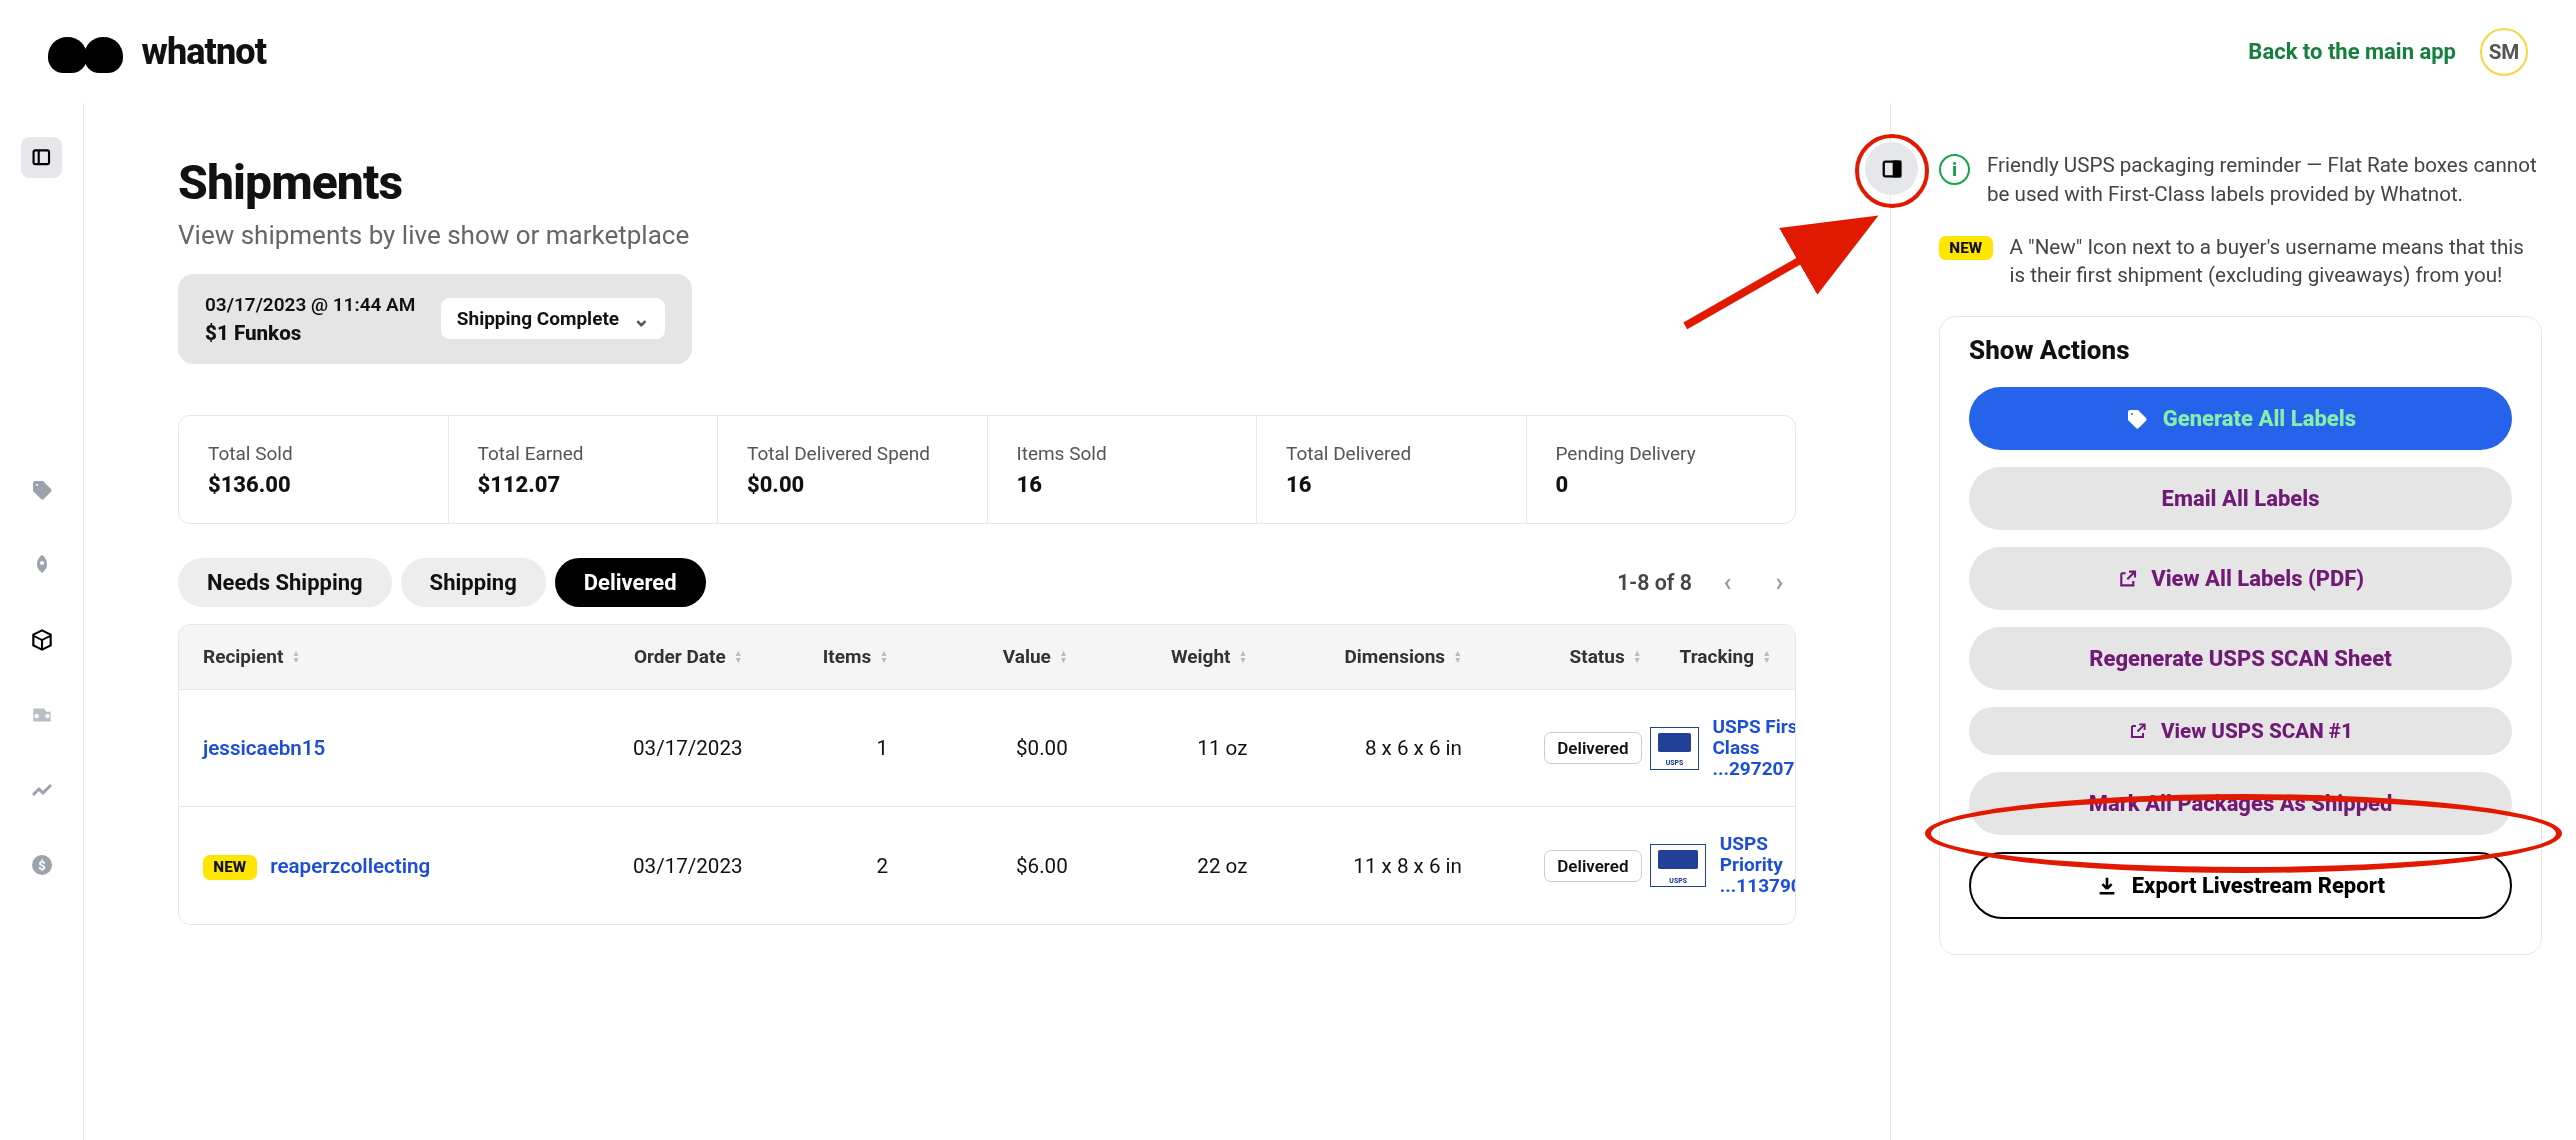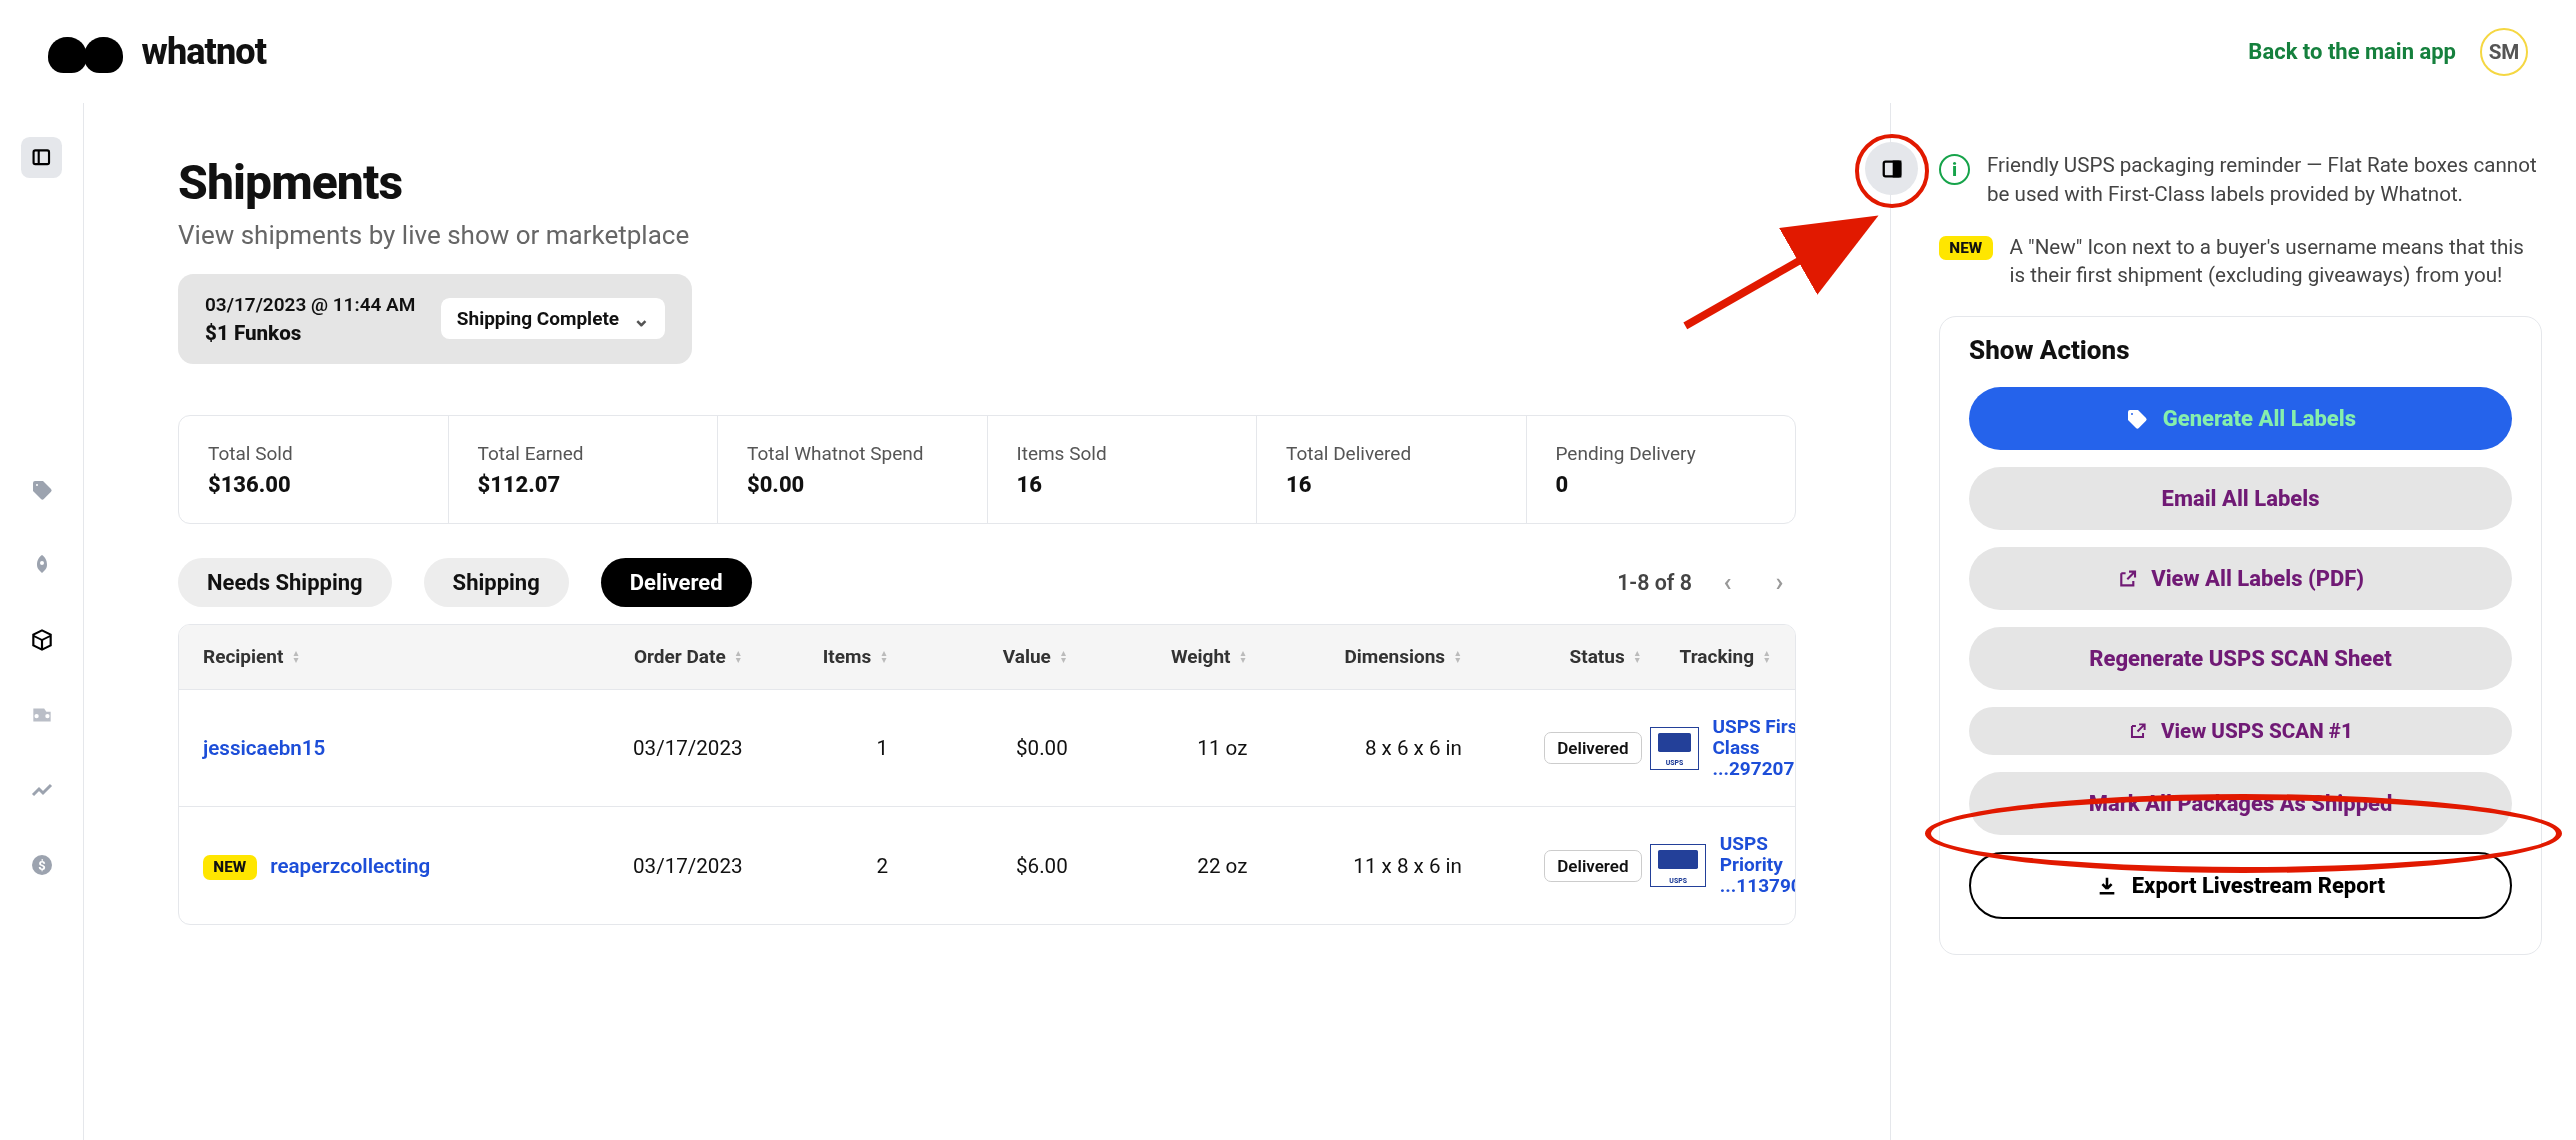--- a/index.html
+++ b/index.html
@@ -83,21 +83,21 @@
     display:flex; flex-direction:column; gap:6.9px;
   }
   .stat:last-child { border-right:none; }
   .stat-label { font-size:19px; color:#555; }
   .stat-value { font-size:22px; font-weight:800; }
   
   .tabs-row {
     display:flex; align-items:center; justify-content:space-between;
     margin-right:94px; margin-bottom:17px;
   }
-  .tabs { display:flex; gap:32px; }
+  .tabs { display:flex; gap:9px; }
   .tab {
     background:#ededed; border-radius:856px; padding:12px 29px;
     font-size:22px; font-weight:700; cursor:pointer;
   }
   .tab.active { background:#000; color:#fff; }
   .paging { display:flex; align-items:center; gap:19px; font-size:21.4px; font-weight:600; color:#444;}
   .page-btn { width:33px; height:33px; display:flex; align-items:center; justify-content:center; color:#999; cursor:pointer; font-size:26px;}
   
   .table {
     border:0.9px solid #e5e7eb; border-radius:12px; margin-right:94px;
@@ -261,21 +261,21 @@
       <div class="stats">
         <div class="stat">
             <div class="stat-label">Total Sold</div>
             <div class="stat-value">$136.00</div>
           </div>
         <div class="stat">
             <div class="stat-label">Total Earned</div>
             <div class="stat-value">$112.07</div>
           </div>
         <div class="stat">
-            <div class="stat-label">Total Whatnot Spend</div>
+            <div class="stat-label">Total Delivered Spend</div>
             <div class="stat-value">$0.00</div>
           </div>
         <div class="stat">
             <div class="stat-label">Items Sold</div>
             <div class="stat-value">16</div>
           </div>
         <div class="stat">
             <div class="stat-label">Total Delivered</div>
             <div class="stat-value">16</div>
           </div>

